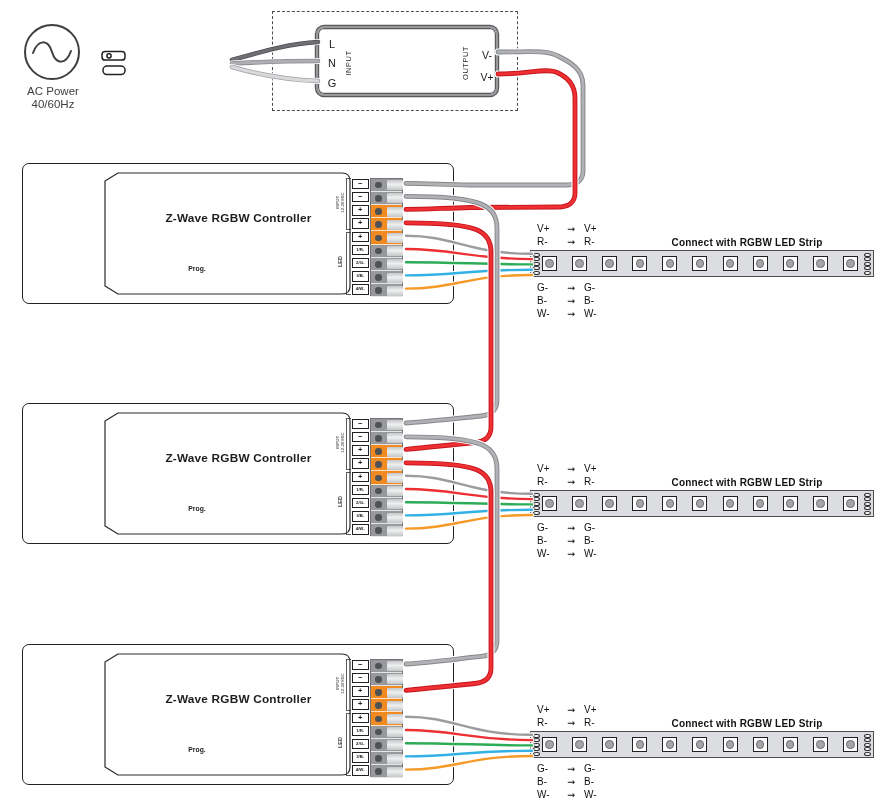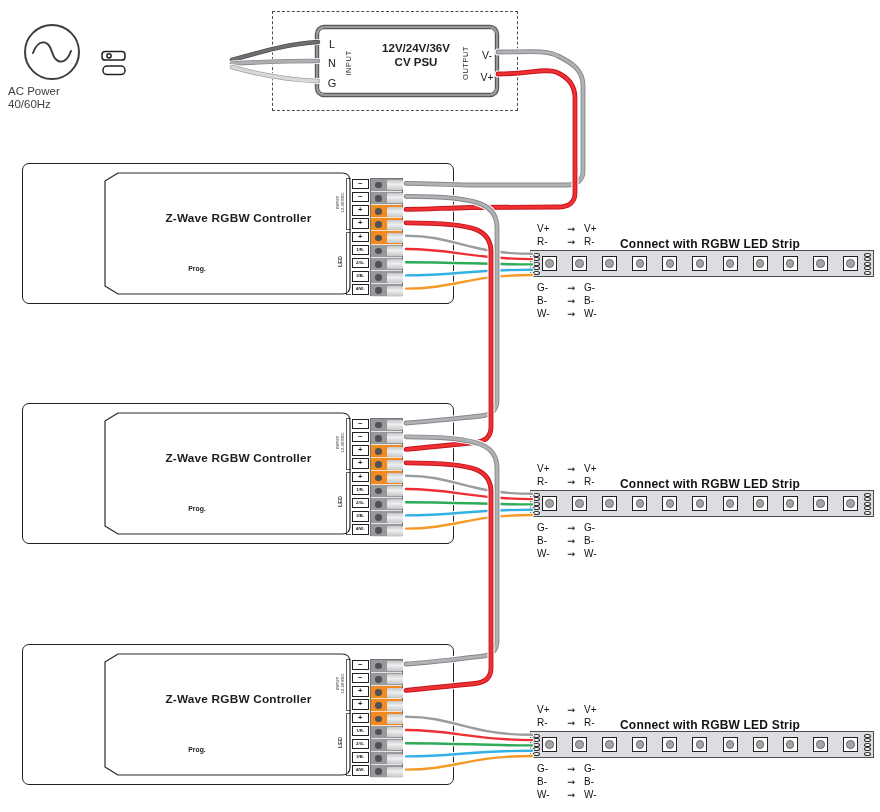--- a/index.html
+++ b/index.html
@@ -1,19 +1,19 @@
 <!DOCTYPE html>
 <html style="--wire-red: #ee2f33; --wire-gray: #b0b2b5; --wire-green: #2eab57; --wire-blue: #33b1e4; --wire-orange: #f59a28; --terminal-orange: #f18a21; --terminal-gray: #97999c;"><head>
 <meta charset="utf-8">
 <style>
   html,body{margin:0;padding:0;background:#fff;}
   body{width:880px;height:812px;position:relative;font-family:"Liberation Sans",sans-serif;color:#1a1a1c;overflow:hidden;}
 
   
-  .ac-label{position:absolute;left:8px;top:85px;width:90px;font-size:11.5px;line-height:13px;color:#414144;}
+  .ac-label{position:absolute;left:8px;top:85px;width:90px;text-align:center;font-size:11.5px;line-height:13px;color:#414144;}
 
   
   .psu-dash{position:absolute;left:272px;top:11px;width:246px;height:100px;border:1.2px dashed #4b4b4d;box-sizing:border-box;}
   .psu{position:absolute;left:316px;top:26px;width:182px;height:70px;background:#fff;border:2.5px solid #97999c;border-radius:8px;box-sizing:border-box;box-shadow:0 0 0 1.2px #595a5c, inset 0 0 0 1.2px #595a5c;}
   .psu-term{position:absolute;left:6px;width:16px;text-align:center;font-size:11px;line-height:11px;color:#232024;}
   .psu-model{position:absolute;left:42px;top:13px;width:112px;text-align:center;font-weight:700;font-size:11.5px;line-height:14px;color:#232024;}
   .vrot{position:absolute;transform:rotate(-90deg);text-align:center;white-space:nowrap;}
   .psu-io{width:40px;height:10px;font-size:7.5px;letter-spacing:.5px;color:#2a2a2c;}
   .psu-out-term{position:absolute;left:157px;width:24px;text-align:center;font-size:10.5px;color:#232024;}
 
@@ -30,21 +30,21 @@
   .trow{position:relative;width:100%;height:13.2px;box-sizing:border-box;border-bottom:.5px solid rgba(255,255,255,.75);}
   .trow.g{background:var(--terminal-gray,#97999c);}
   .trow.o{background:var(--terminal-orange,#f18a21);}
   .screw{position:absolute;left:4.4px;top:3.2px;width:6.6px;height:6.6px;border-radius:50%;background:#515256;}
   .tab{position:absolute;left:15.5px;top:1.6px;width:16px;height:10px;border-radius:1px;background:linear-gradient(180deg,#c6c7c9 0%,#eeefef 45%,#c6c7c9 100%);}
 
   
   .strip{position:absolute;width:346px;height:97px;}
   .pair{position:absolute;left:7px;display:grid;grid-template-columns:21px 26px auto;font-size:10px;color:#101012;}
   .pair .ar{text-align:center;font-family:"DejaVu Sans",sans-serif;font-size:9.5px;transform:translateY(-0.5px);}
-  .caption{position:absolute;top:14px;left:90px;width:254px;text-align:left;font-weight:700;font-size:12px;letter-spacing:.2px;color:#121214;}
+  .caption{position:absolute;top:14px;left:90px;width:254px;text-align:center;font-weight:700;font-size:10px;letter-spacing:.2px;color:#121214;}
   .bar{position:absolute;top:27px;left:0;width:344px;height:27px;background:#dcdde0;border:1px solid #4c4d50;box-sizing:border-box;}
   .leds{position:absolute;left:11px;right:15px;top:0;bottom:0;display:flex;justify-content:space-between;align-items:center;}
   .chip{width:15px;height:15px;border:1.7px solid #232024;background:#fff;box-sizing:border-box;display:flex;align-items:center;justify-content:center;}
   .dot{width:8.4px;height:8.4px;border-radius:50%;background:#a3a5a8;border:.8px solid #6e6f72;box-sizing:border-box;}
   .padcol{position:absolute;top:1.8px;display:flex;flex-direction:column;gap:.5px;}
   .pad{width:6.8px;height:4px;border:.9px solid #2a2a2c;border-radius:50%;background:#fff;box-sizing:border-box;}
 
   
   svg.wires{position:absolute;left:0;top:0;pointer-events:none;}
   svg.wires *{fill:none;stroke-linecap:round;stroke-linejoin:round;}
@@ -74,24 +74,20 @@
     <div>AC Power</div>
     <div>40/60Hz</div>
   </div>
 
   <div class="psu-dash"></div>
   <div class="psu">
     <span class="psu-term" style="top:10.5px">L</span>
     <span class="psu-term" style="top:29.5px">N</span>
     <span class="psu-term" style="top:49.5px">G</span>
     <div class="vrot psu-io" style="left:11px;top:30px">INPUT</div>
-    <div class="psu-model">
-      <div>12V/24V/36V</div>
-      <div>CV PSU</div>
-    </div>
     <div class="vrot psu-io" style="left:128px;top:30px">OUTPUT</div>
     <span class="psu-out-term" style="top:20.5px">V-</span>
     <span class="psu-out-term" style="top:42.5px">V+</span>
   </div>
 
   <div class="ctrl" style="top:163px">
     <div class="ctitle">Z-Wave RGBW Controller</div>
     <div class="prog">Prog.</div>
     <div class="vrot vlab2">
       <div>INPUT</div>

